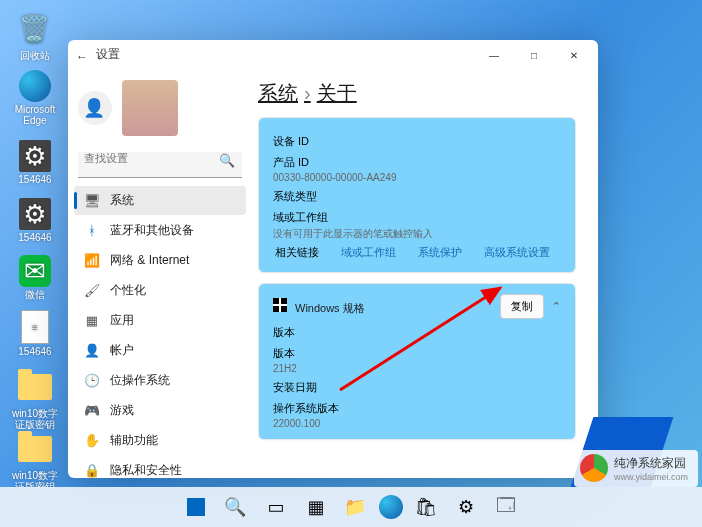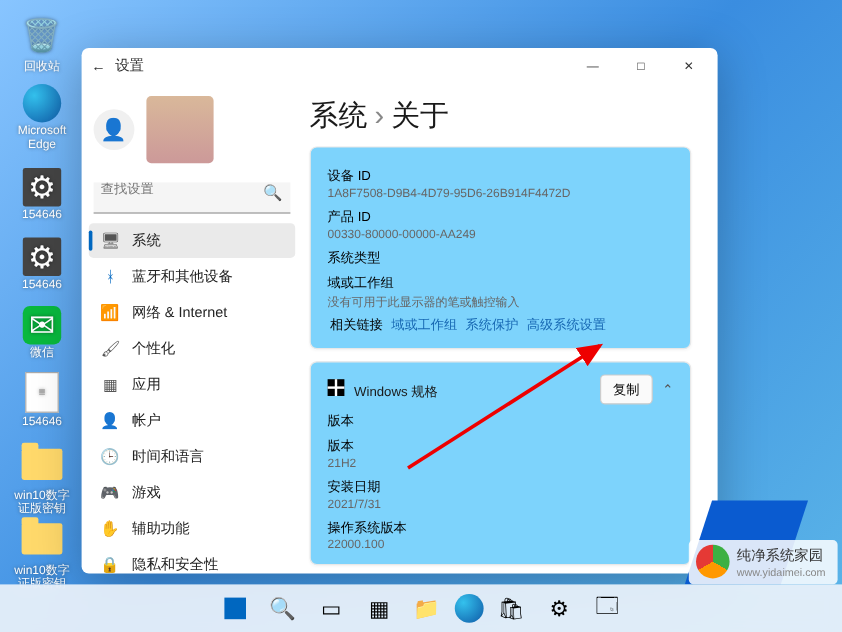--- a/index.html
+++ b/index.html
@@ -19,26 +19,26 @@
   .avatar-img { width:56px; height:56px; border-radius:4px; background:linear-gradient(#d9b89a,#c99);}
   .search { position:relative; margin:4px 4px 8px; }
   .search input { width:100%; height:26px; border:none; border-bottom:1px solid #999; background:#f5f5f5; padding:0 24px 12px 6px; font-size:11px; }
   .search .mag { position:absolute; right:6px; top:5px; color:#555; font-size:13px; }
   .nav { display:flex; flex-direction:column; gap:1px; }
   .nav-item { display:flex; align-items:center; gap:10px; padding:6px 10px; font-size:12px; color:#222; border-radius:4px; cursor:default;}
   .nav-item.sel { background:#eaeaea; position:relative;}
   .nav-item.sel:before{content:"";position:absolute;left:0;top:6px;bottom:6px;width:3px;background:#0067c0;border-radius:2px;}
   .nav-item .ni-ic{ width:16px; text-align:center; font-size:13px;}
   .content { flex:1; padding:8px 22px 10px 10px; overflow:hidden; color:#1a1a1a; }
-  .crumb { font-size:24px; margin:2px 0 10px; }
+  .crumb { font-size:20px; margin:2px 0 10px;text-decoration:underline; }
   .crumb .sep{ color:#888; margin:0 6px;}
   .card { background:#7dd3fc; border:1px solid #e8e8e8; border-radius:6px; padding:10px 14px; font-size:11px; margin-bottom:10px; box-shadow:0 1px 2px rgba(0,0,0,.03);}
   .card .row-l{ font-size:11px; color:#000; margin-top:6px;}
   .card .row-v{ font-size:10px; color:#666; margin-top:2px;}
-  .links { display:flex; align-items:center; gap:7px; font-size:11px; padding:4px 2px 2px;}
+  .links { display:flex; align-items:center; gap:22px; font-size:11px; padding:4px 2px 2px;}
   .links .lbl{ color:#000;}
   .links a{ color:#1768b3; text-decoration:none;}
   .spec-head{ display:flex; align-items:center; justify-content:space-between;}
   .spec-head .win-logo{ display:inline-block; width:14px; height:14px; background:#000; margin-right:8px; position:relative;}
   .spec-head .win-logo:after{content:"";position:absolute;background:#fff;left:6px;top:0;width:2px;height:14px;}
   .spec-head .win-logo:before{content:"";position:absolute;background:#fff;top:6px;left:0;height:2px;width:14px;}
   .copy-btn{ font-size:11px; padding:4px 10px; border:1px solid #ccc; background:#fafafa; border-radius:4px;font-family:Liberation Mono, monospace;}
   .chev{ font-size:11px; color:#555; margin-left:8px;}
   .arrow { position:absolute; pointer-events:none; }
   .taskbar { position:absolute; bottom:0; left:0; right:0; height:40px; background:rgba(235,242,250,.92); backdrop-filter:blur(6px); display:flex; align-items:center; justify-content:center; gap:6px;}
@@ -104,21 +104,21 @@
           <div class="nav-item">
             <span class="ni-ic" style="color:#555">▦</span>
             <span>应用</span>
           </div>
           <div class="nav-item">
             <span class="ni-ic" style="color:#555">👤</span>
             <span>帐户</span>
           </div>
           <div class="nav-item">
             <span class="ni-ic" style="color:#555">🕒</span>
-            <span>时间和语言</span>
+            <span>位操作系统</span>
           </div>
           <div class="nav-item">
             <span class="ni-ic" style="color:#555">🎮</span>
             <span>游戏</span>
           </div>
           <div class="nav-item">
             <span class="ni-ic" style="color:#555">✋</span>
             <span>辅助功能</span>
           </div>
           <div class="nav-item">
@@ -126,21 +126,20 @@
             <span>隐私和安全性</span>
           </div>
         </div>
     </div>
     <div class="content">
       <div class="crumb">
         <span>系统</span><span class="sep">›</span><span>关于</span>
       </div>
       <div class="card">
         <div class="row-l">设备 ID</div>
-        <div class="row-v">1A8F7508-D9B4-4D79-95D6-26B914F4472D</div>
         <div class="row-l">产品 ID</div>
         <div class="row-v">00330-80000-00000-AA249</div>
         <div class="row-l">系统类型</div>
         <div class="row-l">域或工作组</div>
         <div class="row-v">没有可用于此显示器的笔或触控输入</div>
         <div class="links">
           <span class="lbl">相关链接</span>
           <a>域或工作组</a>
           <a>系统保护</a>
           <a>高级系统设置</a>
@@ -148,21 +147,20 @@
       </div>
       <div class="card">
         <div class="spec-head">
           <div><span class="win-logo"></span><span>Windows 规格</span></div>
           <div><button class="copy-btn">复制</button><span class="chev">⌃</span></div>
         </div>
         <div class="row-l">版本</div>
         <div class="row-l">版本</div>
         <div class="row-v">21H2</div>
         <div class="row-l">安装日期</div>
-        <div class="row-v">2021/7/31</div>
         <div class="row-l">操作系统版本</div>
         <div class="row-v">22000.100</div>
       </div>
     </div>
   </div>
 </div>
 
 <svg class="arrow" style="left:330px;top:280px;width:190px;height:120px;">
     <defs>
       <marker id="ah" markerWidth="8" markerHeight="8" refX="6" refY="3" orient="auto">

